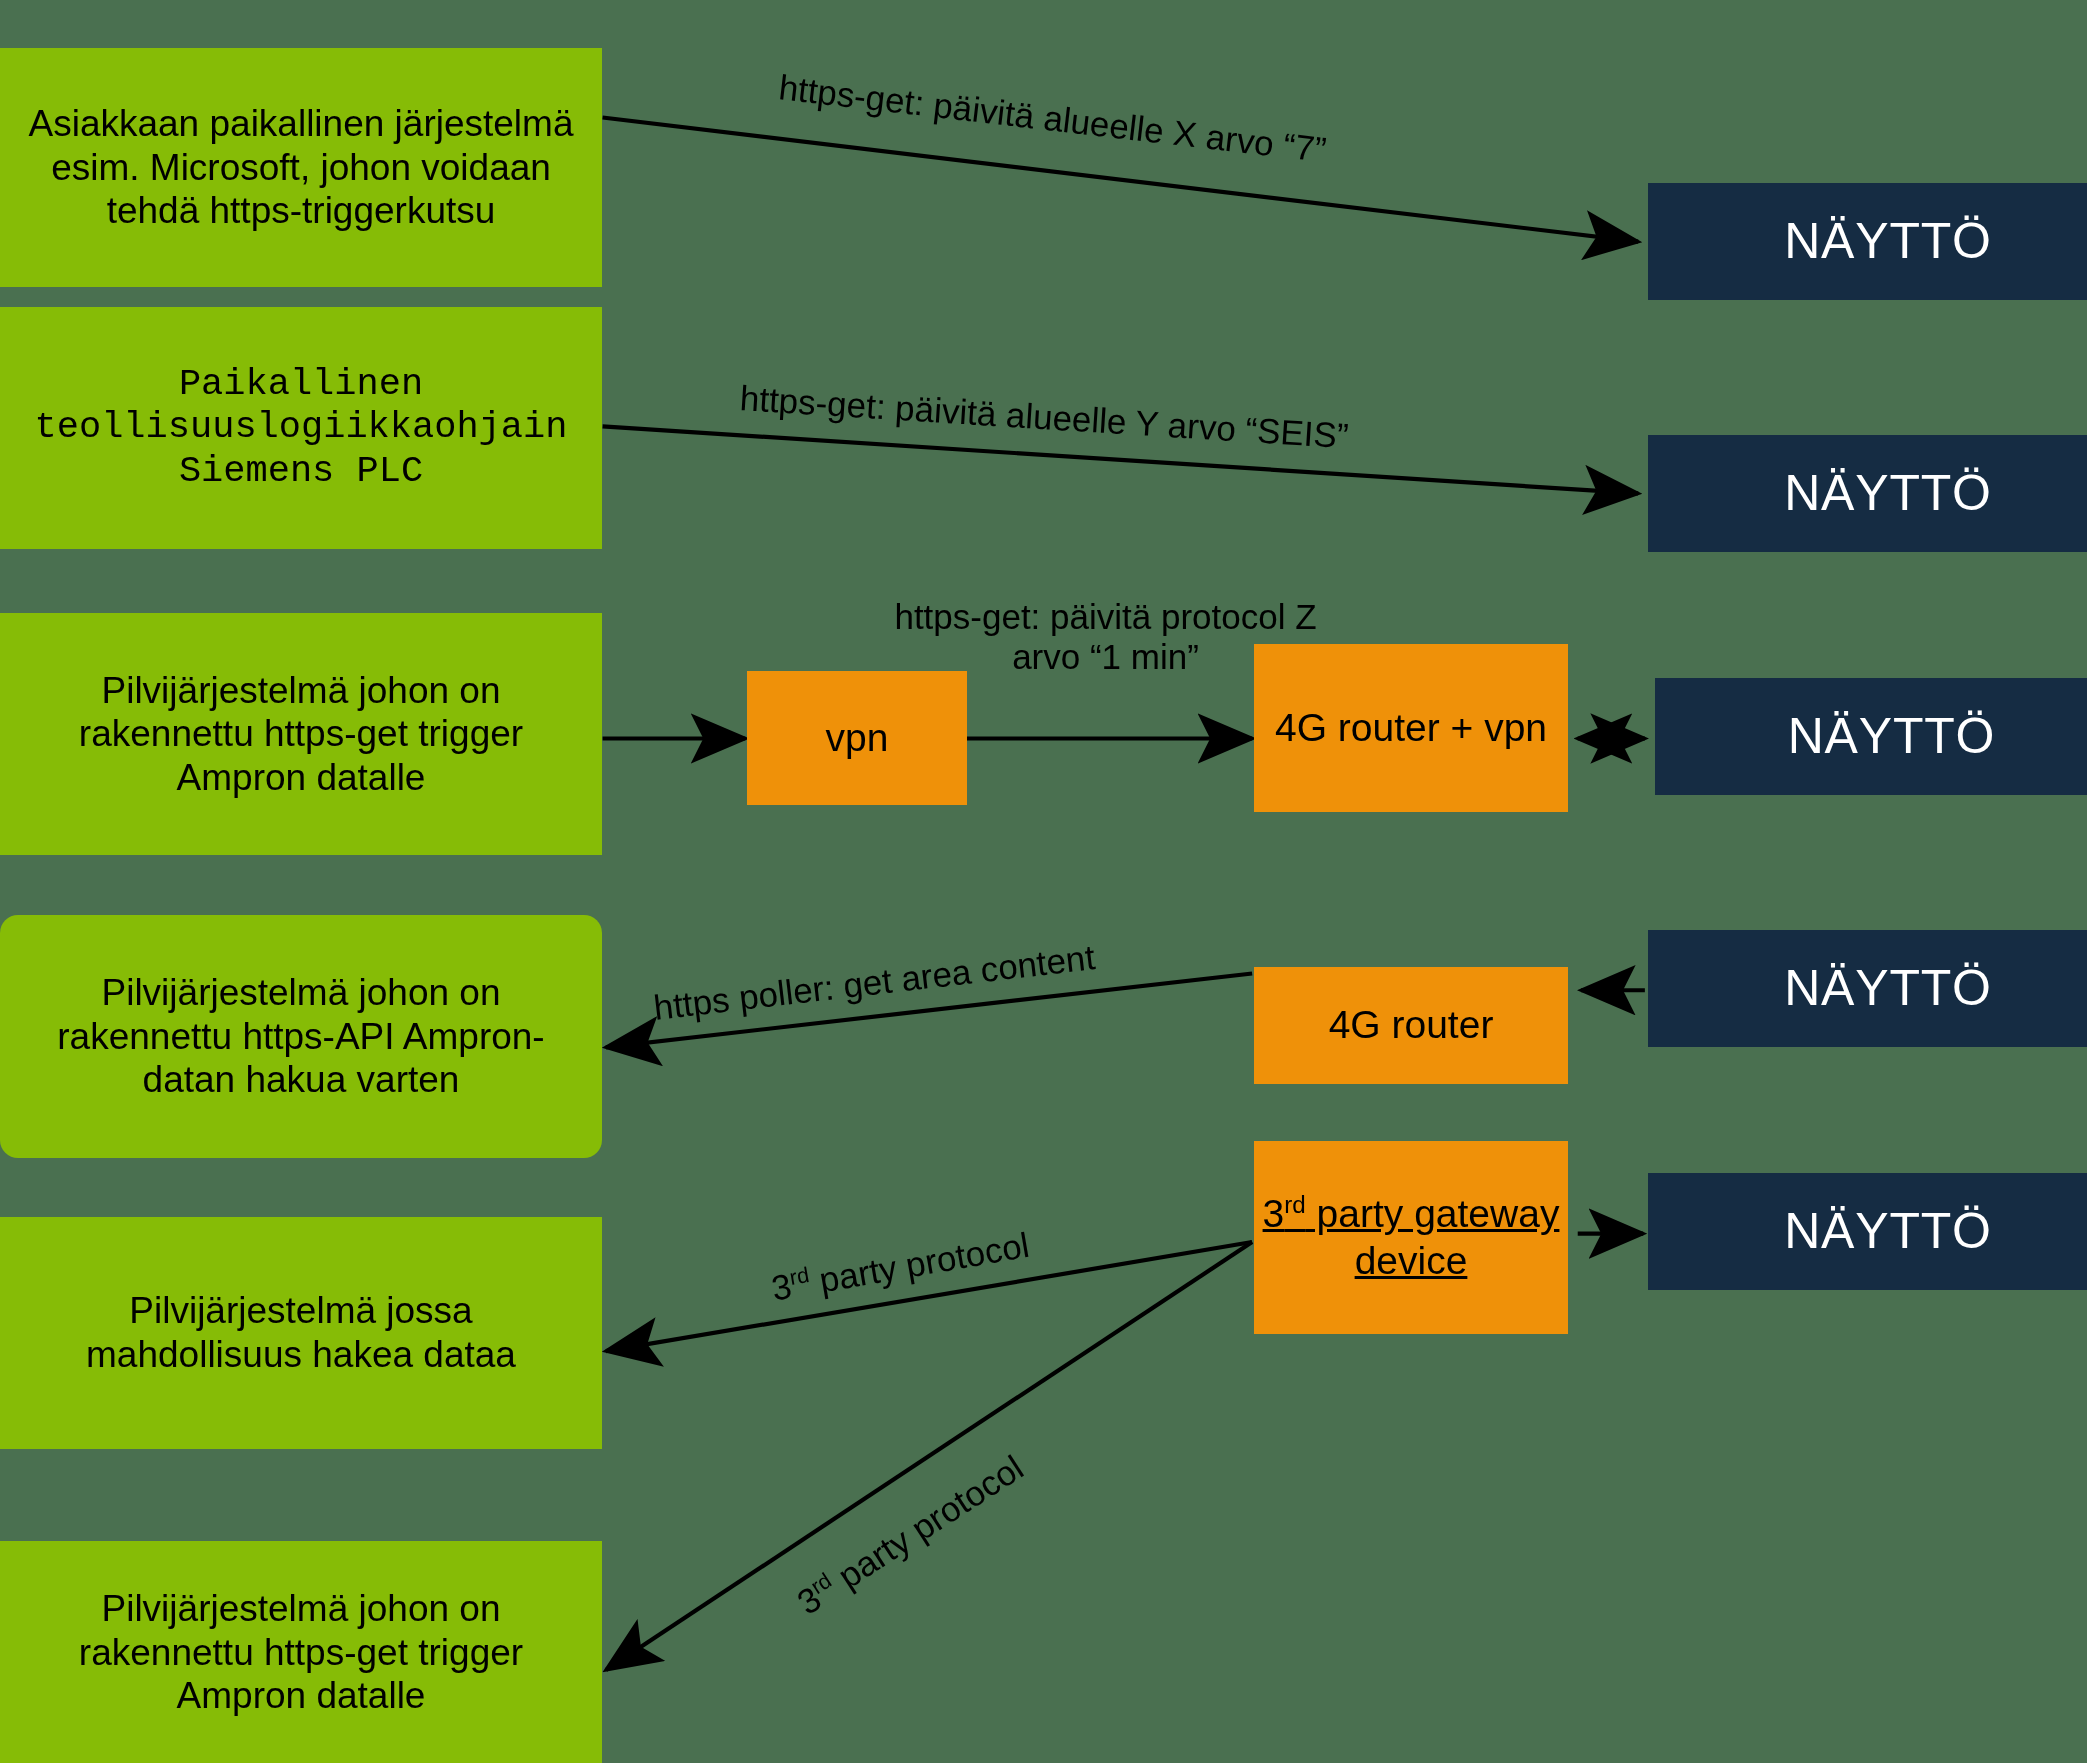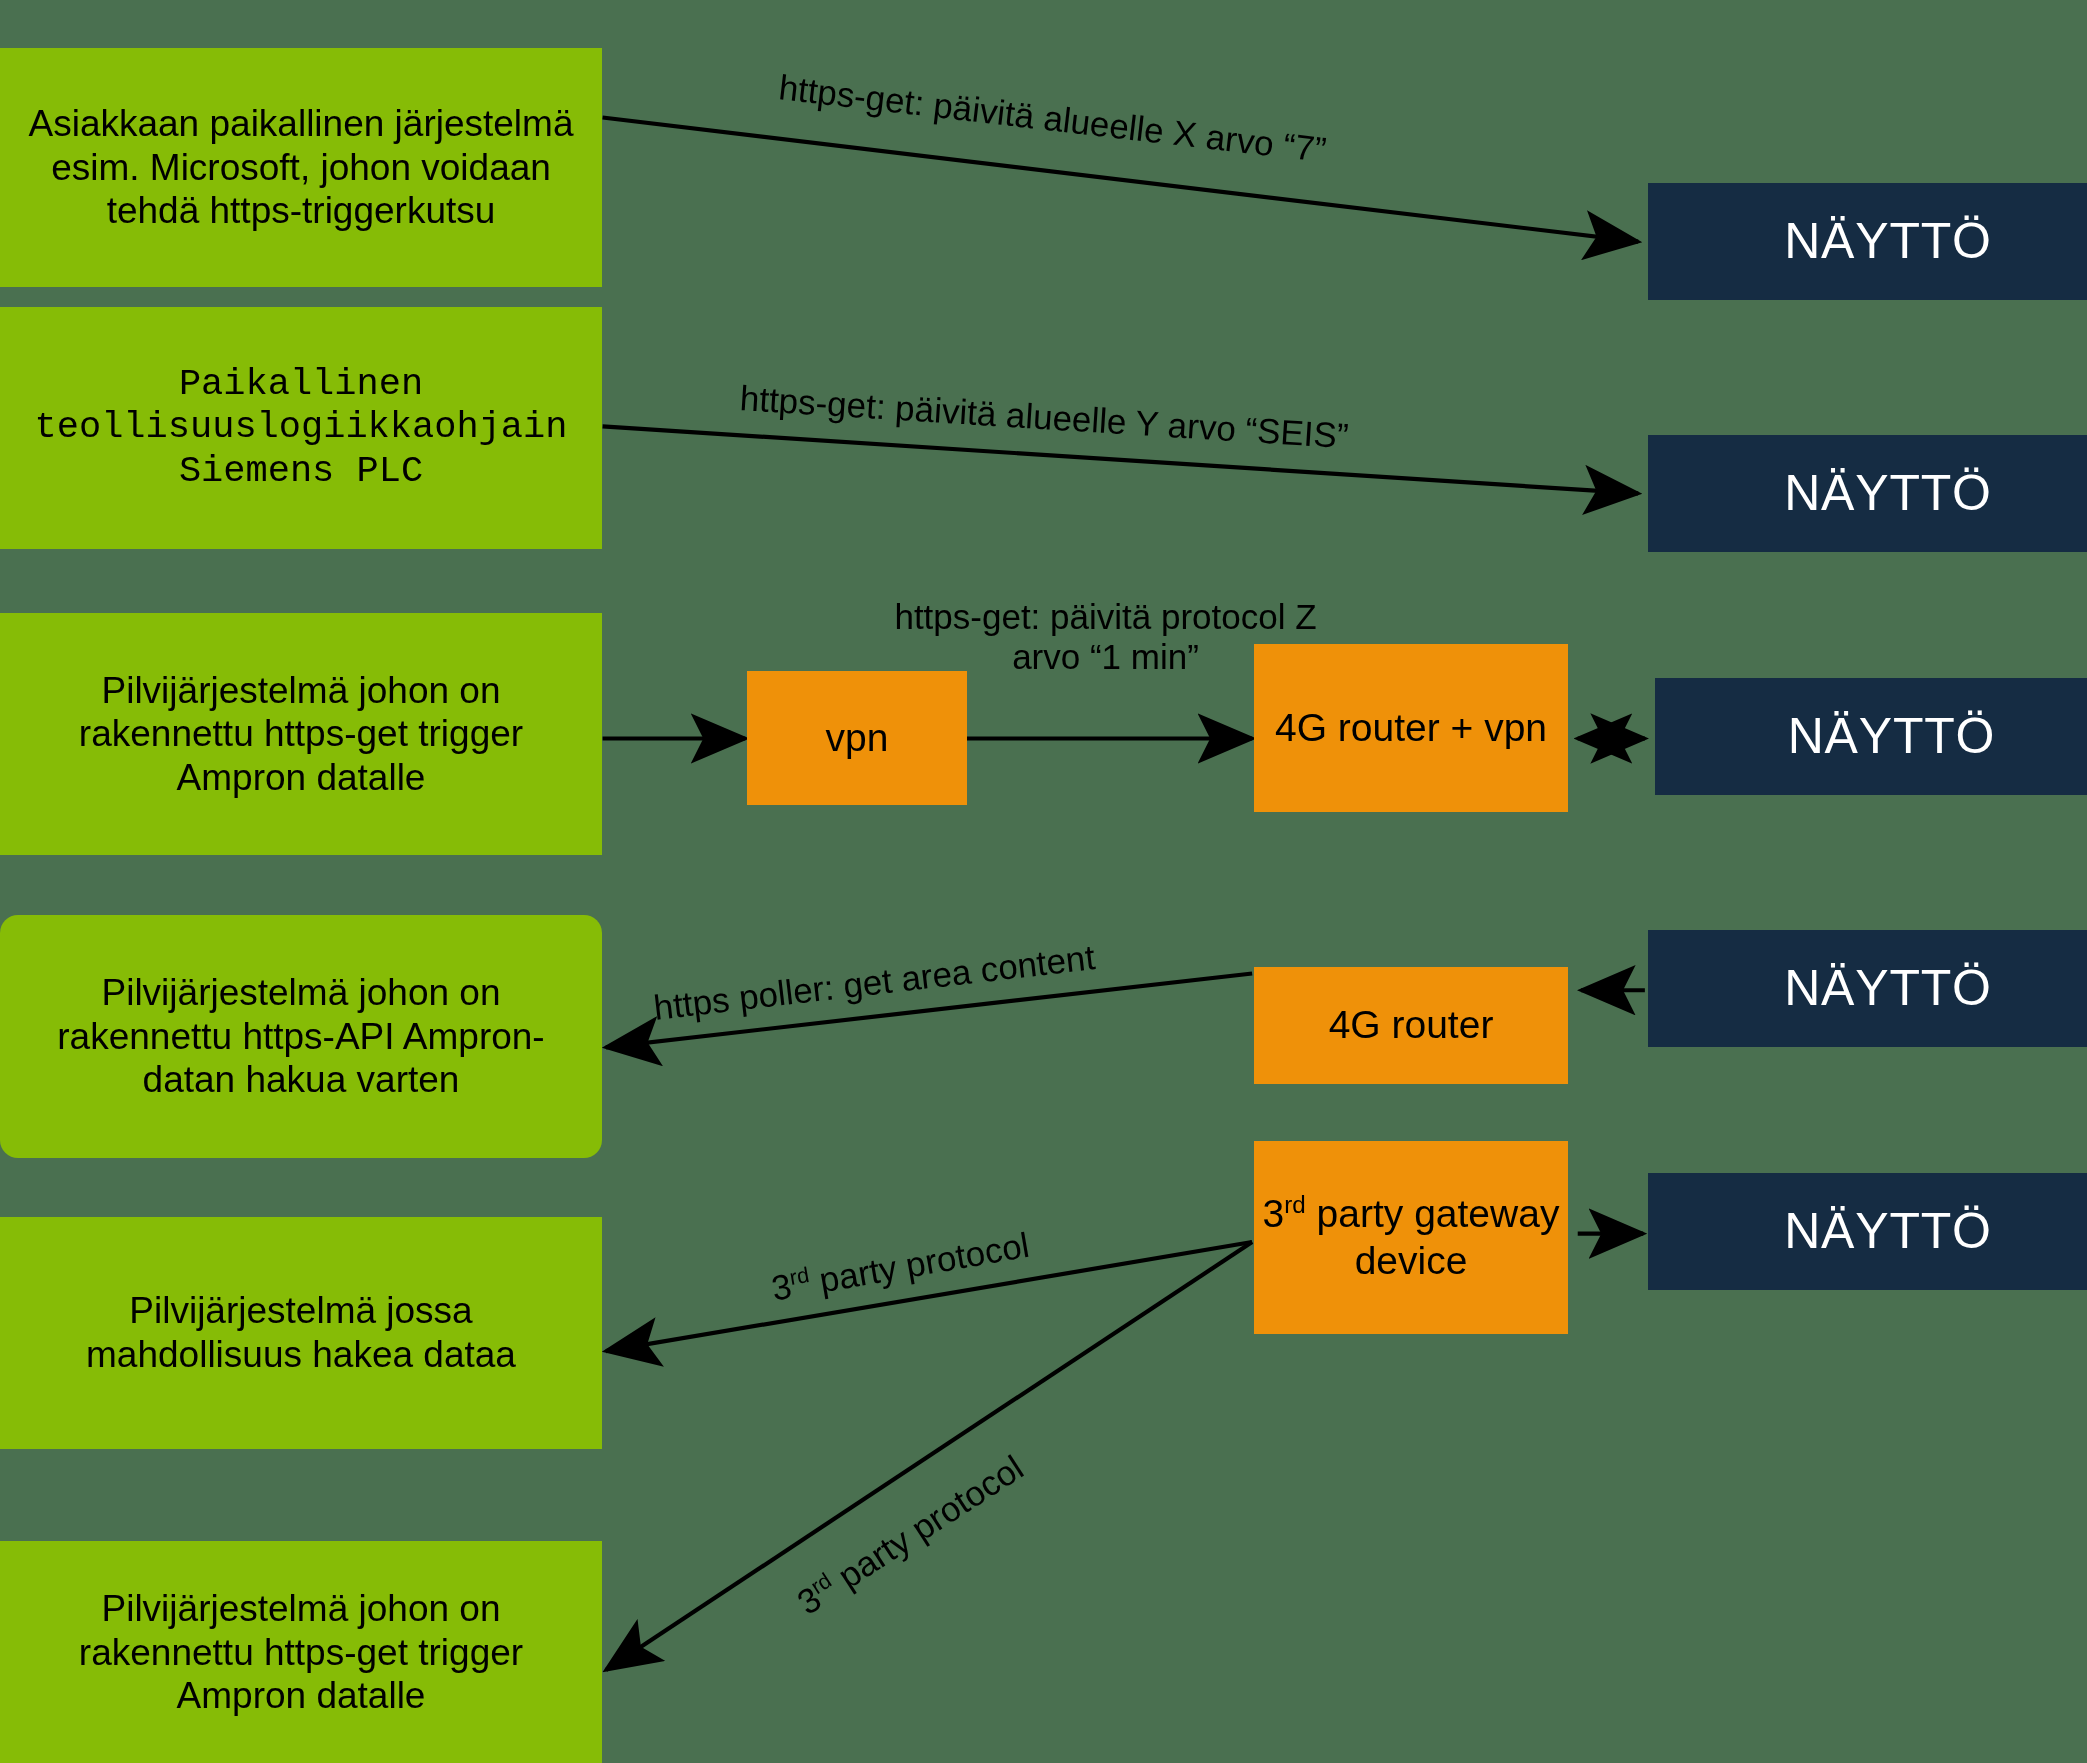--- a/index.html
+++ b/index.html
@@ -127,21 +127,21 @@
   </div>
 
   <div class="box orange" style="left:1254px;top:644px;width:314px;height:168px;">
     <span>4G router + vpn</span>
   </div>
 
   <div class="box orange" style="left:1254px;top:931px;width:314px;height:117px;margin-top:36px;">
     <span>4G router</span>
   </div>
 
-  <div class="box orange" style="left:1254px;top:1141px;width:314px;height:193px;">
+  <div class="box orange" style="left:1254px;top:1141px;width:314px;height:193px;text-decoration:underline;">
     <span>
       <span>3</span><span class="sup">rd</span><span> party gateway device</span>
     </span>
   </div>
 
   <div class="box navy" style="left:1648px;top:183px;width:440px;height:117px;">
     <span>NÄYTTÖ</span>
   </div>
 
   <div class="box navy" style="left:1648px;top:435px;width:440px;height:117px;">

